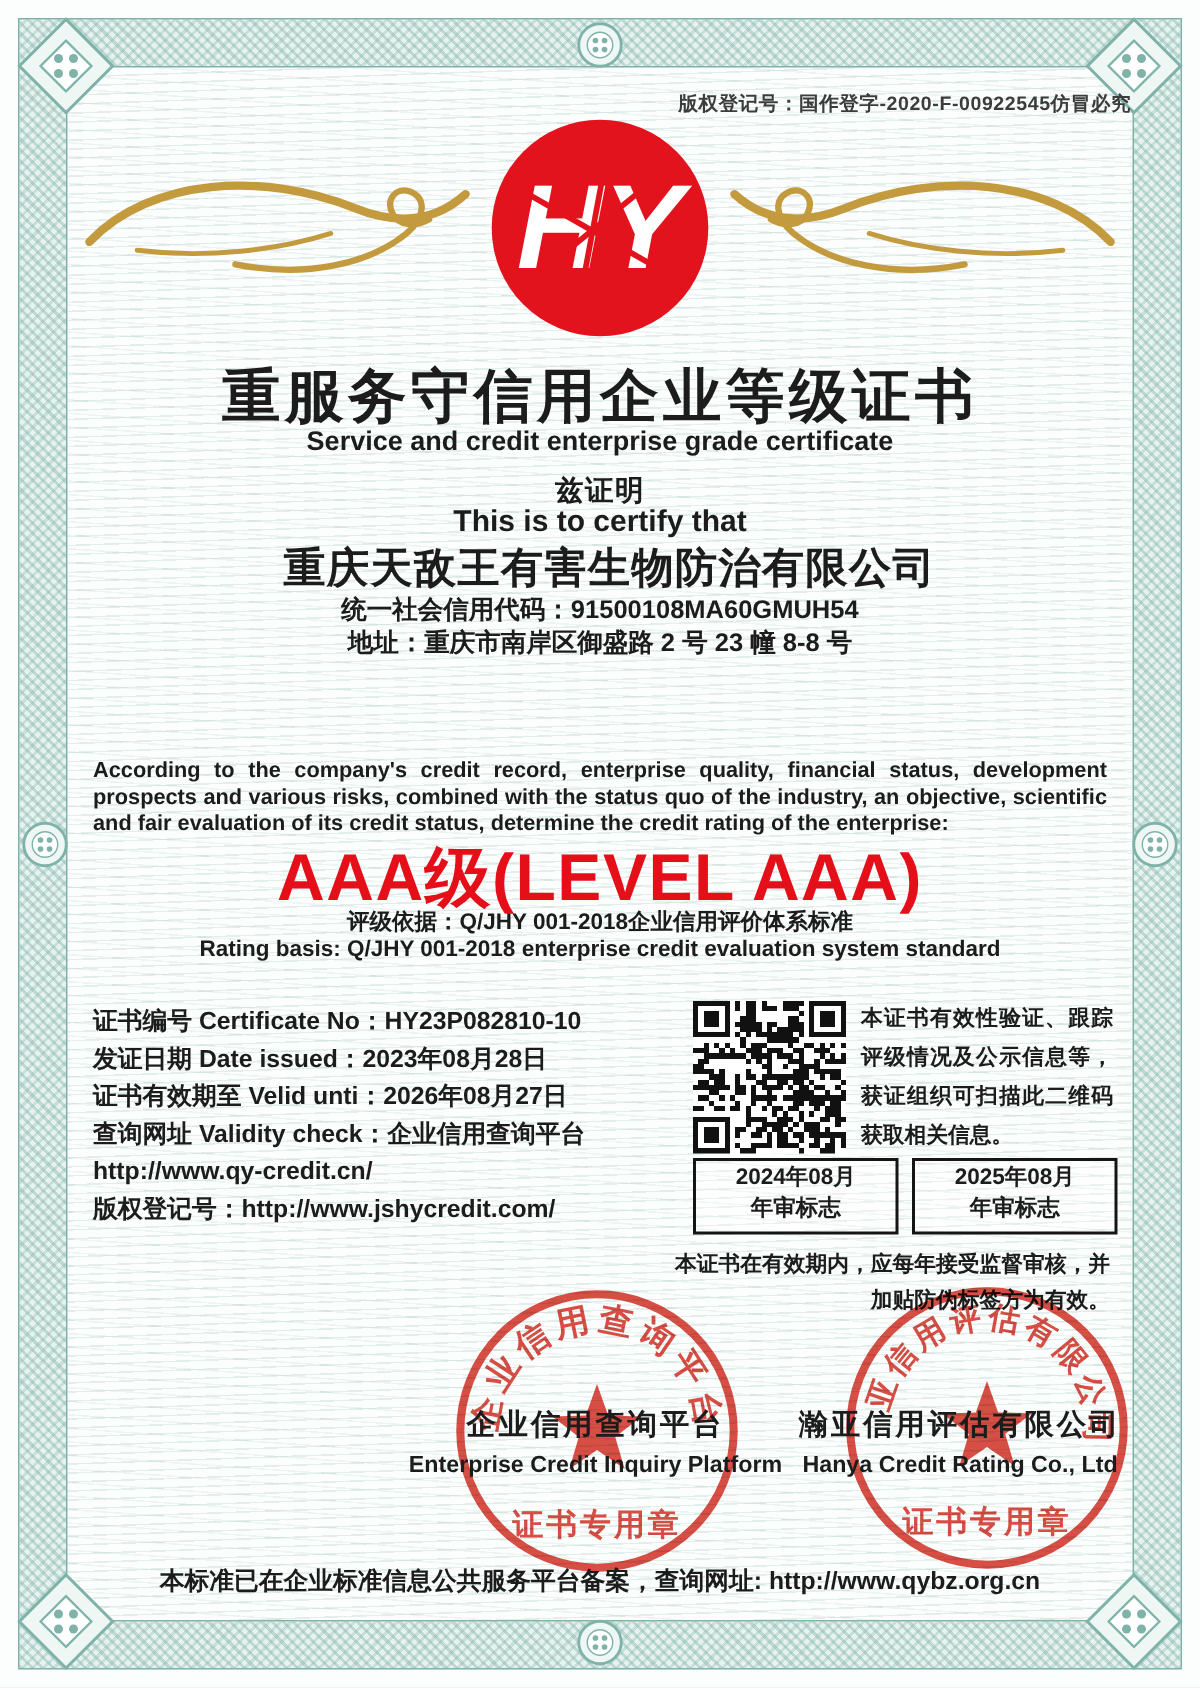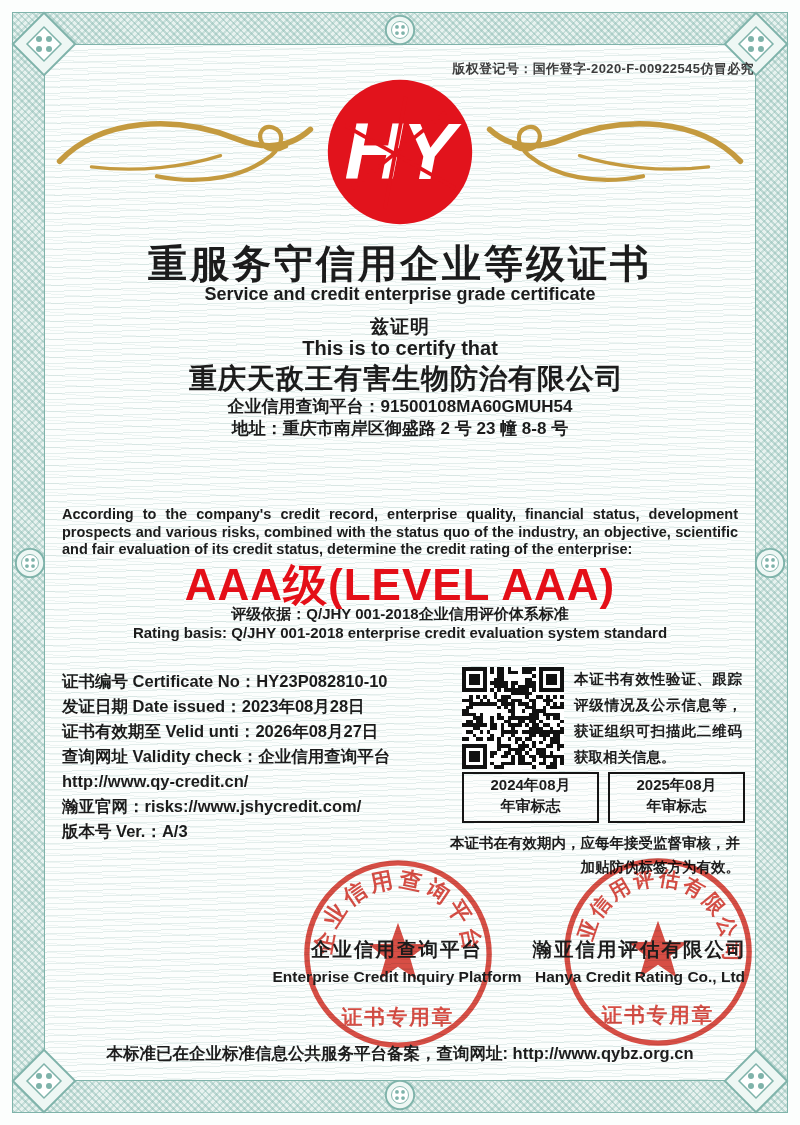--- a/index.html
+++ b/index.html
@@ -178,36 +178,35 @@
       <line x1="30" y1="118" x2="128" y2="38"></line>
       <line x1="86" y1="22" x2="64" y2="140"></line>
     </g>
   </svg>
 
   <div class="cblock title">重服务守信用企业等级证书</div>
   <div class="cblock subtitle">Service and credit enterprise grade certificate</div>
   <div class="cblock certify-zh">兹证明</div>
   <div class="cblock certify-en">This is to certify that</div>
   <div class="cblock company">重庆天敌王有害生物防治有限公司</div>
-  <div class="cblock code-line">企业信用查询平台：91500108MA60GMUH54</div>
+  <div class="cblock code-line">统一社会信用代码：91500108MA60GMUH54</div>
   <div class="cblock addr-line">地址：重庆市南岸区御盛路 2 号 23 幢 8-8 号</div>
 
   <div class="abs para-en">According to the company's credit record, enterprise quality, financial status, development prospects and various risks, combined with the status quo of the industry, an objective, scientific and fair evaluation of its credit status, determine the credit rating of the enterprise:</div>
   <div class="cblock aaa">AAA级(LEVEL AAA)</div>
   <div class="cblock basis-zh">评级依据：Q/JHY 001-2018企业信用评价体系标准</div>
   <div class="cblock basis-en">Rating basis: Q/JHY 001-2018 enterprise credit evaluation system standard</div>
 
   <div class="abs details">
     <div>证书编号 Certificate No：HY23P082810-10</div>
     <div>发证日期 Date issued：2023年08月28日</div>
     <div>证书有效期至 Velid unti：2026年08月27日</div>
     <div>查询网址 Validity check：企业信用查询平台</div>
     <div>http://www.qy-credit.cn/</div>
-    <div>瀚亚官网：risks://www.jshycredit.com/</div>
-    <div>版本号 Ver.：A/3</div>
+    <div>版权登记号：http://www.jshycredit.com/</div>
   </div>
 
   <svg class="abs qr" viewBox="0 0 29 29" shape-rendering="crispEdges">
     <rect width="29" height="29" fill="#ffffff"></rect>
     <g fill="#111111">
       <rect x="0" y="0" width="7" height="7"></rect>
         <rect x="1" y="1" width="5" height="5" fill="#fff"></rect>
         <rect x="2" y="2" width="3" height="3"></rect>
       <rect x="22" y="0" width="7" height="7"></rect>
         <rect x="23" y="1" width="5" height="5" fill="#fff"></rect>

